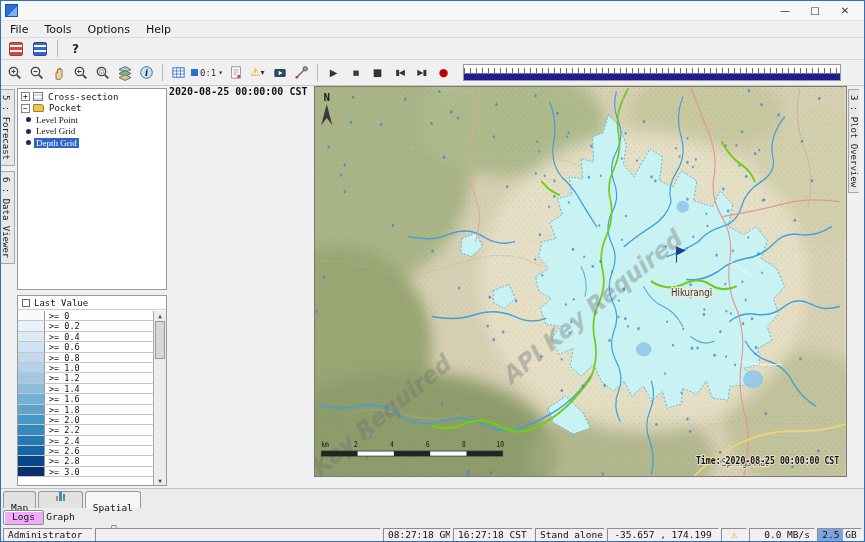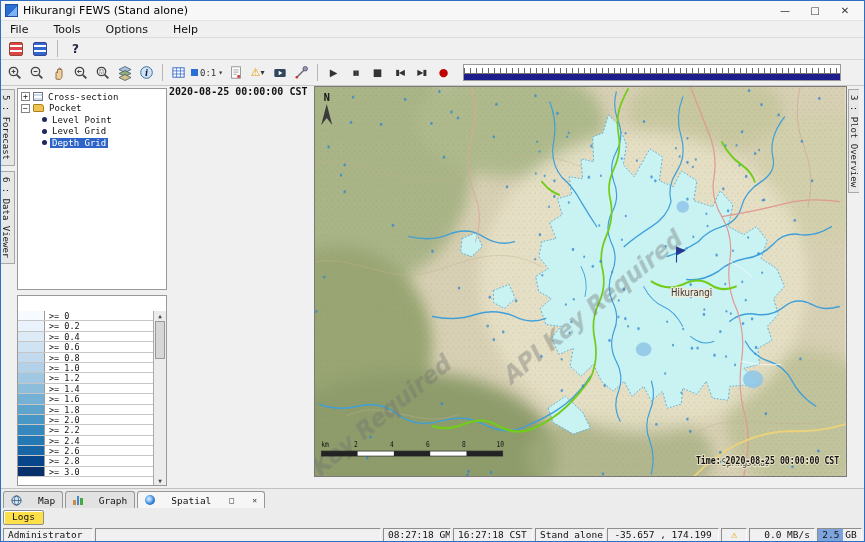--- a/index.html
+++ b/index.html
@@ -12,21 +12,21 @@
   .titlebar { height:20px; background:#f7f7f7; display:flex; align-items:center;
               padding:0 4px; border-bottom:1px solid #e3e3e3; }
   .app-logo { width:13px; height:13px; margin-right:5px; border:1px solid #1d4fa0;
               background:linear-gradient(135deg,#2a6fd4 55%,#7db4ef 55%); }
   .title-text { font-size:11px; color:#000; }
   .win-btns { margin-left:auto; display:flex; }
   .win-btn { width:30px; height:18px; display:flex; align-items:center; justify-content:center;
              font-size:10px; color:#333; }
 
   
-  .menubar { height:17px; display:flex; align-items:center; gap:25px; padding:0 9px;
+  .menubar { height:17px; display:flex; align-items:center; gap:16px; padding:0 9px;
              background:#f0f0f0; border-bottom:1px solid #dcdcdc; font-size:11px; }
 
   
   .toolbar1 { height:22px; display:flex; align-items:center; gap:3px; padding:0 4px;
               border-bottom:1px solid #d5d5d5; }
   .toolbar2 { height:26px; display:flex; align-items:center; gap:1px; padding:0 3px;
               border-bottom:1px solid #c9c9c9; }
   .tbtn { min-width:21px; height:20px; display:flex; align-items:center; justify-content:center;
           border:1px solid transparent; font-size:10px; color:#333; }
   .sep { width:1px; height:17px; background:#b8b8b8; margin:0 4px; }
@@ -54,21 +54,21 @@
   .tab-v { writing-mode:vertical-lr; font-family:"DejaVu Sans Mono",monospace; font-size:9px;
            background:#e7e7e7; border:1px solid #a8a8a8; border-left:none; padding:5px 0;
            color:#222; white-space:nowrap; }
   .right-tabs { width:16px; padding-top:3px; }
   .right-tabs .tab-v { border-left:1px solid #a8a8a8; border-right:none; }
 
   .left-panel { width:154px; display:flex; flex-direction:column; padding:2px; }
   .tree-box { height:202px; border:1px solid #999; background:#fff; overflow:hidden;
               margin-bottom:5px; padding:2px 0; font-family:"DejaVu Sans Mono",monospace; font-size:9px; }
   .t-row { display:flex; align-items:center; height:11.5px; gap:3px; padding-left:3px; white-space:nowrap; }
-  .t-child { padding-left:24px; }
+  .t-child { padding-left:8px;font-family:Liberation Serif, serif; }
   .expander { width:9px; height:9px; border:1px solid #848484; background:#fff; font-size:8px;
               line-height:7px; text-align:center; flex:none; }
   .ti-section { width:10px; height:9px; flex:none; border:1px solid #778;
                 background:repeating-linear-gradient(0deg,#cde 0 2px,#fff 2px 4px); }
   .ti-folder { width:11px; height:8px; flex:none; background:#f2c24e; border:1px solid #a5821e;
                border-radius:1px 3px 1px 1px; }
   .leaf-dot { width:5px; height:5px; border-radius:50%; background:#20265e; flex:none; }
   .t-label { padding:0 2px; }
   .t-sel .t-label { background:#2e64c8; color:#fff; }
 
@@ -90,54 +90,53 @@
 
   .map-col { flex:1; min-width:0; display:flex; flex-direction:row; }
   .map-topbar { height:13px; text-align:right; padding-right:6px;
                 font-family:"DejaVu Sans Mono",monospace; font-size:10px; font-weight:bold; }
   .map-frame { flex:1; margin:0 1px 11px 1px; border:1px solid #7a7a7a; position:relative; overflow:hidden; }
   .map-frame svg { position:absolute; inset:0; width:100%; height:100%; }
 
   
   .bottom-tabs { height:20px; display:flex; align-items:flex-end; gap:2px; padding:0 2px;
                  background:#ececec; border-top:1px solid #c2c2c2; }
-  .btab { height:17px; display:flex; align-items:center; gap:16px; padding:0 7px;
+  .btab { height:17px; display:flex; align-items:center; gap:10px; padding:0 7px;
           border:1px solid #979797; border-bottom:none; border-radius:3px 3px 0 0;
-          background:#e2e2e2; font-family:"DejaVu Sans Mono",monospace; font-size:9.5px; }
+          background:#e2e2e2; font-family:"DejaVu Sans Mono",monospace; font-size:9.5px;flex-direction:column; }
   .btab.active { background:#f6f6f6; }
   .btab .tctrl { font-size:8px; color:#333; padding-left:2px; }
   .ic-globe { width:11px; height:11px; }
   .ic-bars { display:flex; align-items:flex-end; gap:1px; height:10px; }
   .ic-bars i { width:2.5px; background:#3a7; display:block; }
   .ic-spiral { width:10px; height:10px; border-radius:50%;
                background:radial-gradient(circle at 40% 40%, #bfe0ff 15%, #2a7fd4 60%, #1b4f97 100%); }
 
   .logs-row { height:19px; display:flex; align-items:center; padding:0 2px; background:#ececec; }
   .logs-btn { height:15px; padding:0 8px; font-family:"DejaVu Sans Mono",monospace; font-size:9.5px;
-              background:#fde047; border:1px solid #8f8f8f; border-radius:2px;
+              background:#f0abfc; border:1px solid #8f8f8f; border-radius:2px;
               box-shadow:inset 1px 1px 0 #fff; }
 
   .statusbar { height:16px; display:flex; gap:2px; padding:1px 2px; background:#ececec;
                font-family:"DejaVu Sans Mono",monospace; font-size:9.5px; }
   .cell { border:1px solid; border-color:#8e8e8e #fbfbfb #fbfbfb #8e8e8e; background:#f0f0f0;
           padding:0 4px; line-height:12px; white-space:nowrap; overflow:hidden; }
   .c-user{width:90px} .c-sys{width:268px} .c-sp{flex:1;border-color:#8e8e8e #fbfbfb #fbfbfb #8e8e8e}
   .c-gmt{width:68px} .c-cst{width:80px} .c-mode{width:70px;text-align:center}
   .c-coord{width:112px;text-align:center} .c-warn{width:26px;text-align:center;color:#e6a000;font-size:10px}
   .c-net{width:66px;text-align:right} .c-mem{width:45px;text-align:center;
         background:linear-gradient(to right,#7da3dc 0 58%,#f0f0f0 58%);}
 </style>
 </head>
 <body>
 
 <div class="window">
 
   <div class="titlebar">
     <span class="app-logo"></span>
-    <span class="title-text">Hikurangi FEWS  (Stand alone)</span>
     <span class="win-btns">
       <span class="win-btn">—</span>
       <span class="win-btn">□</span>
       <span class="win-btn">✕</span>
     </span>
   </div>
 
   <div class="menubar">
     <span>File</span>
     <span>Tools</span>
@@ -285,20 +284,24 @@
           <span class="leaf-dot"></span>
           <span class="t-label">Level Grid</span>
         </div>
         <div class="t-row t-child t-sel">
           <span class="leaf-dot"></span>
           <span class="t-label">Depth Grid</span>
         </div>
       </div>
 
       <div class="legend-box">
+        <div class="lg-head">
+          <span class="cb"></span>
+          <span>Last Value</span>
+        </div>
         <div class="lg-list">
             <div class="lg-row">
               <span class="lg-swatch" style="background: rgb(247, 251, 255);"></span>
               <span class="lg-label">&gt;= 0</span>
             </div>
             <div class="lg-row">
               <span class="lg-swatch" style="background: rgb(234, 243, 251);"></span>
               <span class="lg-label">&gt;= 0.2</span>
             </div>
             <div class="lg-row">

